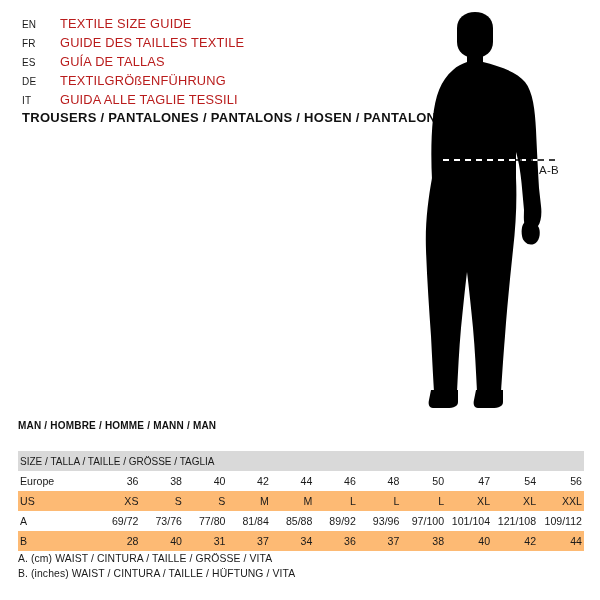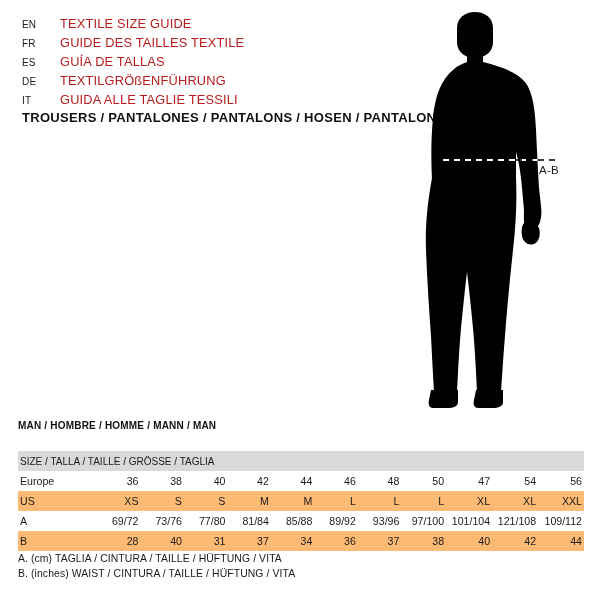--- a/index.html
+++ b/index.html
@@ -263,17 +263,17 @@
           <td class="val">38</td>
           <td class="val">40</td>
           <td class="val">42</td>
           <td class="val">44</td>
         </tr>
       </tbody>
     </table>
   </div>
 
   <div class="footnotes">
-    <div class="footnote">A. (cm) TAGLIA / CINTURA / TAILLE / HÜFTUNG / VITA</div>
+    <div class="footnote">A. (cm) WAIST / CINTURA / TAILLE / GRÖSSE / VITA</div>
     <div class="footnote">B. (inches) WAIST / CINTURA / TAILLE / HÜFTUNG / VITA</div>
   </div>
 
 </div>
 
 </body></html>

